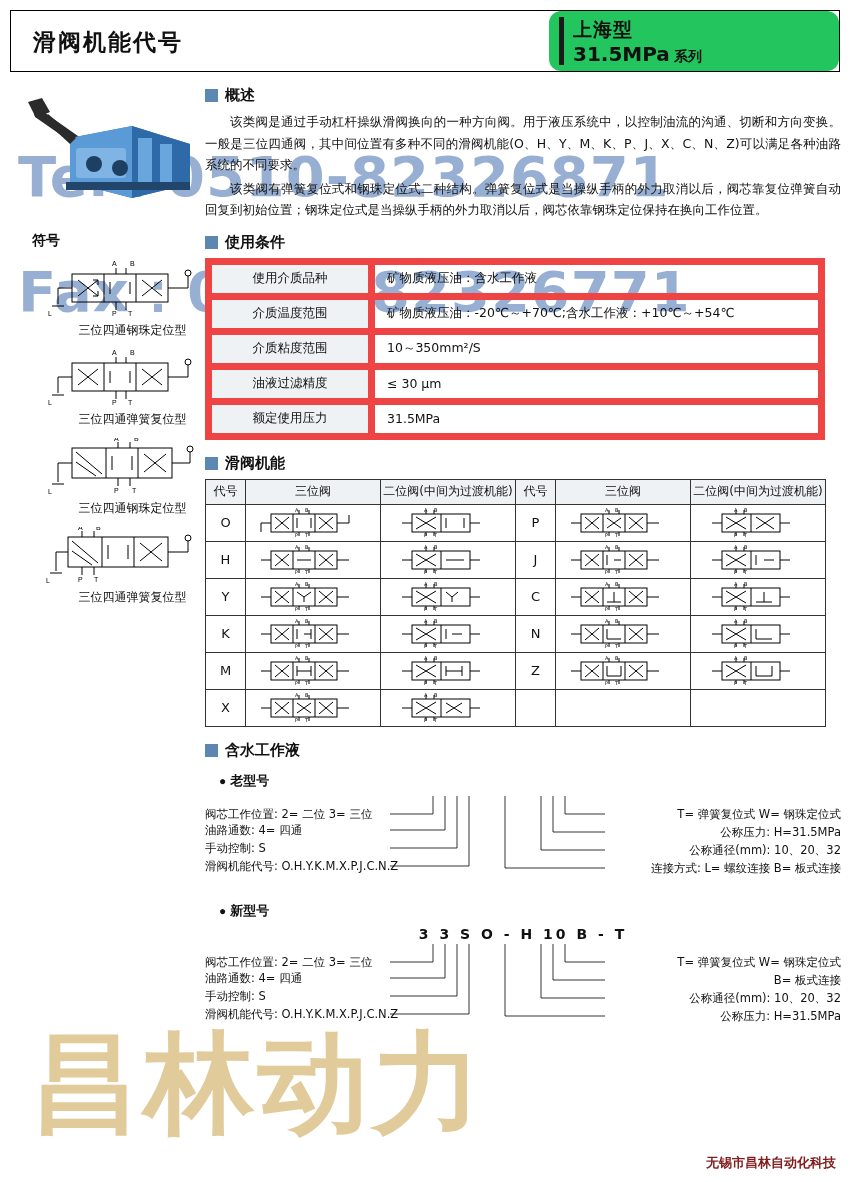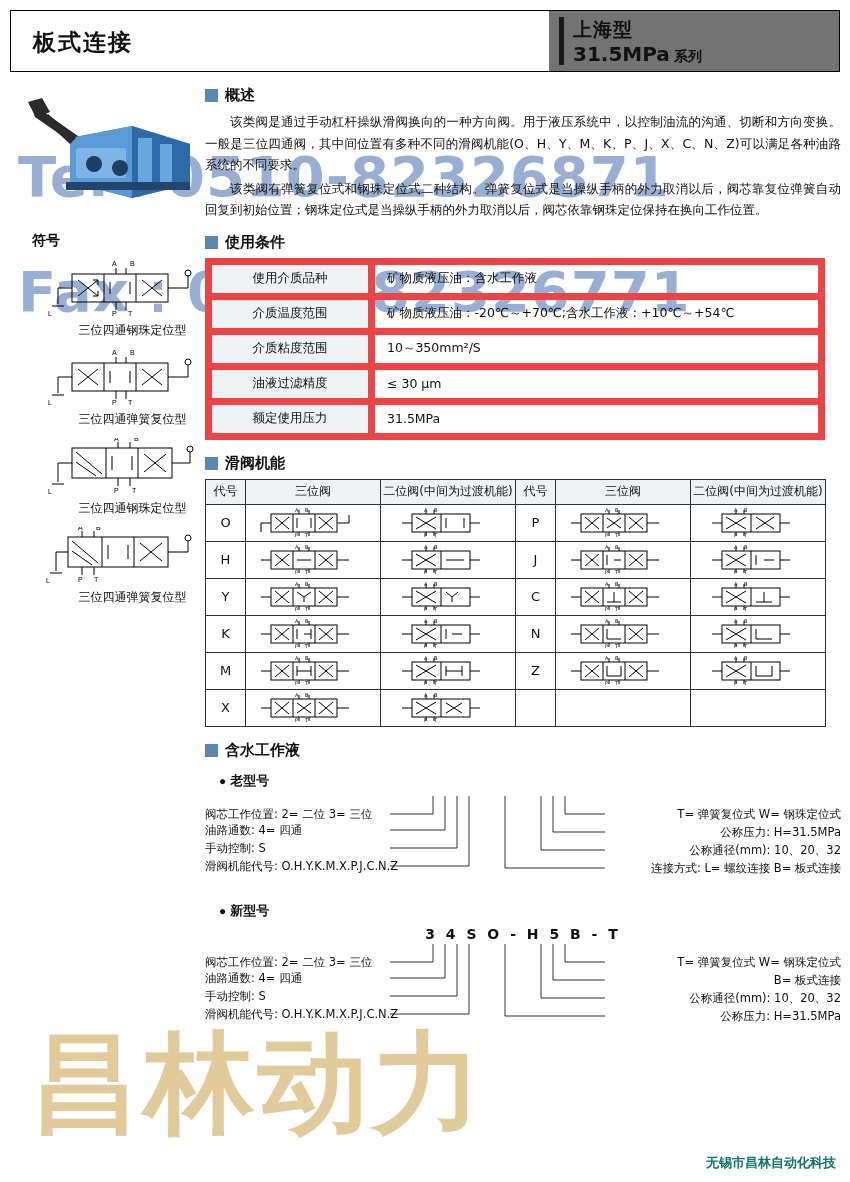--- a/index.html
+++ b/index.html
@@ -22,21 +22,22 @@
   .header .left{
     position:absolute;left:0;top:0;width:540px;height:60px;
     background:#fff;
   }
   .header .title{
     position:absolute;left:22px;top:16px;
     font-size:23px;font-weight:bold;letter-spacing:2px;color:#111;
   }
   .header .right{
     position:absolute;right:0;top:0;width:290px;height:60px;
-    background:#737373;
+    background:#22c55e;
+    border-radius:12px;
   }
   .header .right .bar{
     position:absolute;left:10px;top:6px;width:5px;height:48px;background:#1a1a1a;
   }
   .header .right .l1{
     position:absolute;left:24px;top:6px;font-size:19px;font-weight:bold;letter-spacing:1px;
   }
   .header .right .l2{
     position:absolute;left:24px;top:31px;font-size:20px;font-weight:bold;letter-spacing:0px;
   }
@@ -104,36 +105,36 @@
   }
   .wm-logo{
     left:30px;top:790px;font-size:120px;font-weight:bold;color:#9fc4dd;opacity:.55;
     font-style:italic;white-space:nowrap;letter-spacing:-4px;
   }
   .wm-cn{
     left:30px;top:1010px;font-size:110px;font-weight:bold;color:#c9a24a;opacity:.55;
     white-space:nowrap;letter-spacing:4px;
   }
   .footer{
-    position:absolute;right:14px;bottom:10px;font-size:13px;font-weight:bold;color:#0f766e;
+    position:absolute;right:14px;bottom:10px;font-size:13px;font-weight:bold;color:#7f1d1d;
   }
   svg{display:block;}
 </style>
 </head>
 <body>
 
 <div class="page">
 
   <div class="wm wm-tel">Tel：0510-82326871</div>
   <div class="wm wm-fax">Fax：0510-82326771</div>
   <div class="wm wm-cn">昌林动力</div>
 
   <div class="header">
     <div class="left">
-      <div class="title">板式连接</div>
+      <div class="title">滑阀机能代号</div>
     </div>
     <div class="right">
       <div class="bar"></div>
       <div class="l1">上海型</div>
       <div class="l2">
         <span>31.5MPa</span><span class="sm">系列</span>
       </div>
     </div>
   </div>
 
@@ -952,21 +953,21 @@
         <div class="r" style="top:29px">公称压力: H=31.5MPa</div>
         <div class="r" style="top:47px">公称通径(mm): 10、20、32</div>
         <div class="r" style="top:65px">连接方式: L= 螺纹连接  B= 板式连接</div>
       </div>
     </div>
 
     <div class="model-box" style="margin-top:2px">
       <div class="model-row">
         <span class="bullet">●</span><span>新型号</span>
       </div>
-      <div class="code-line">3 4 S O - H 5 B - T</div>
+      <div class="code-line">3 3 S O - H 10 B - T</div>
       <div class="legend" style="height:104px">
         <svg width="620" height="104" viewBox="0 0 620 104" style="position:absolute;left:0;top:0">
           <g stroke="#000" fill="none" stroke-width="0.8">
             <line x1="228" y1="0" x2="228" y2="18"></line>
               <line x1="228" y1="18" x2="185" y2="18"></line>
             <line x1="240" y1="0" x2="240" y2="34"></line>
               <line x1="240" y1="34" x2="185" y2="34"></line>
             <line x1="252" y1="0" x2="252" y2="52"></line>
               <line x1="252" y1="52" x2="185" y2="52"></line>
             <line x1="264" y1="0" x2="264" y2="70"></line>

